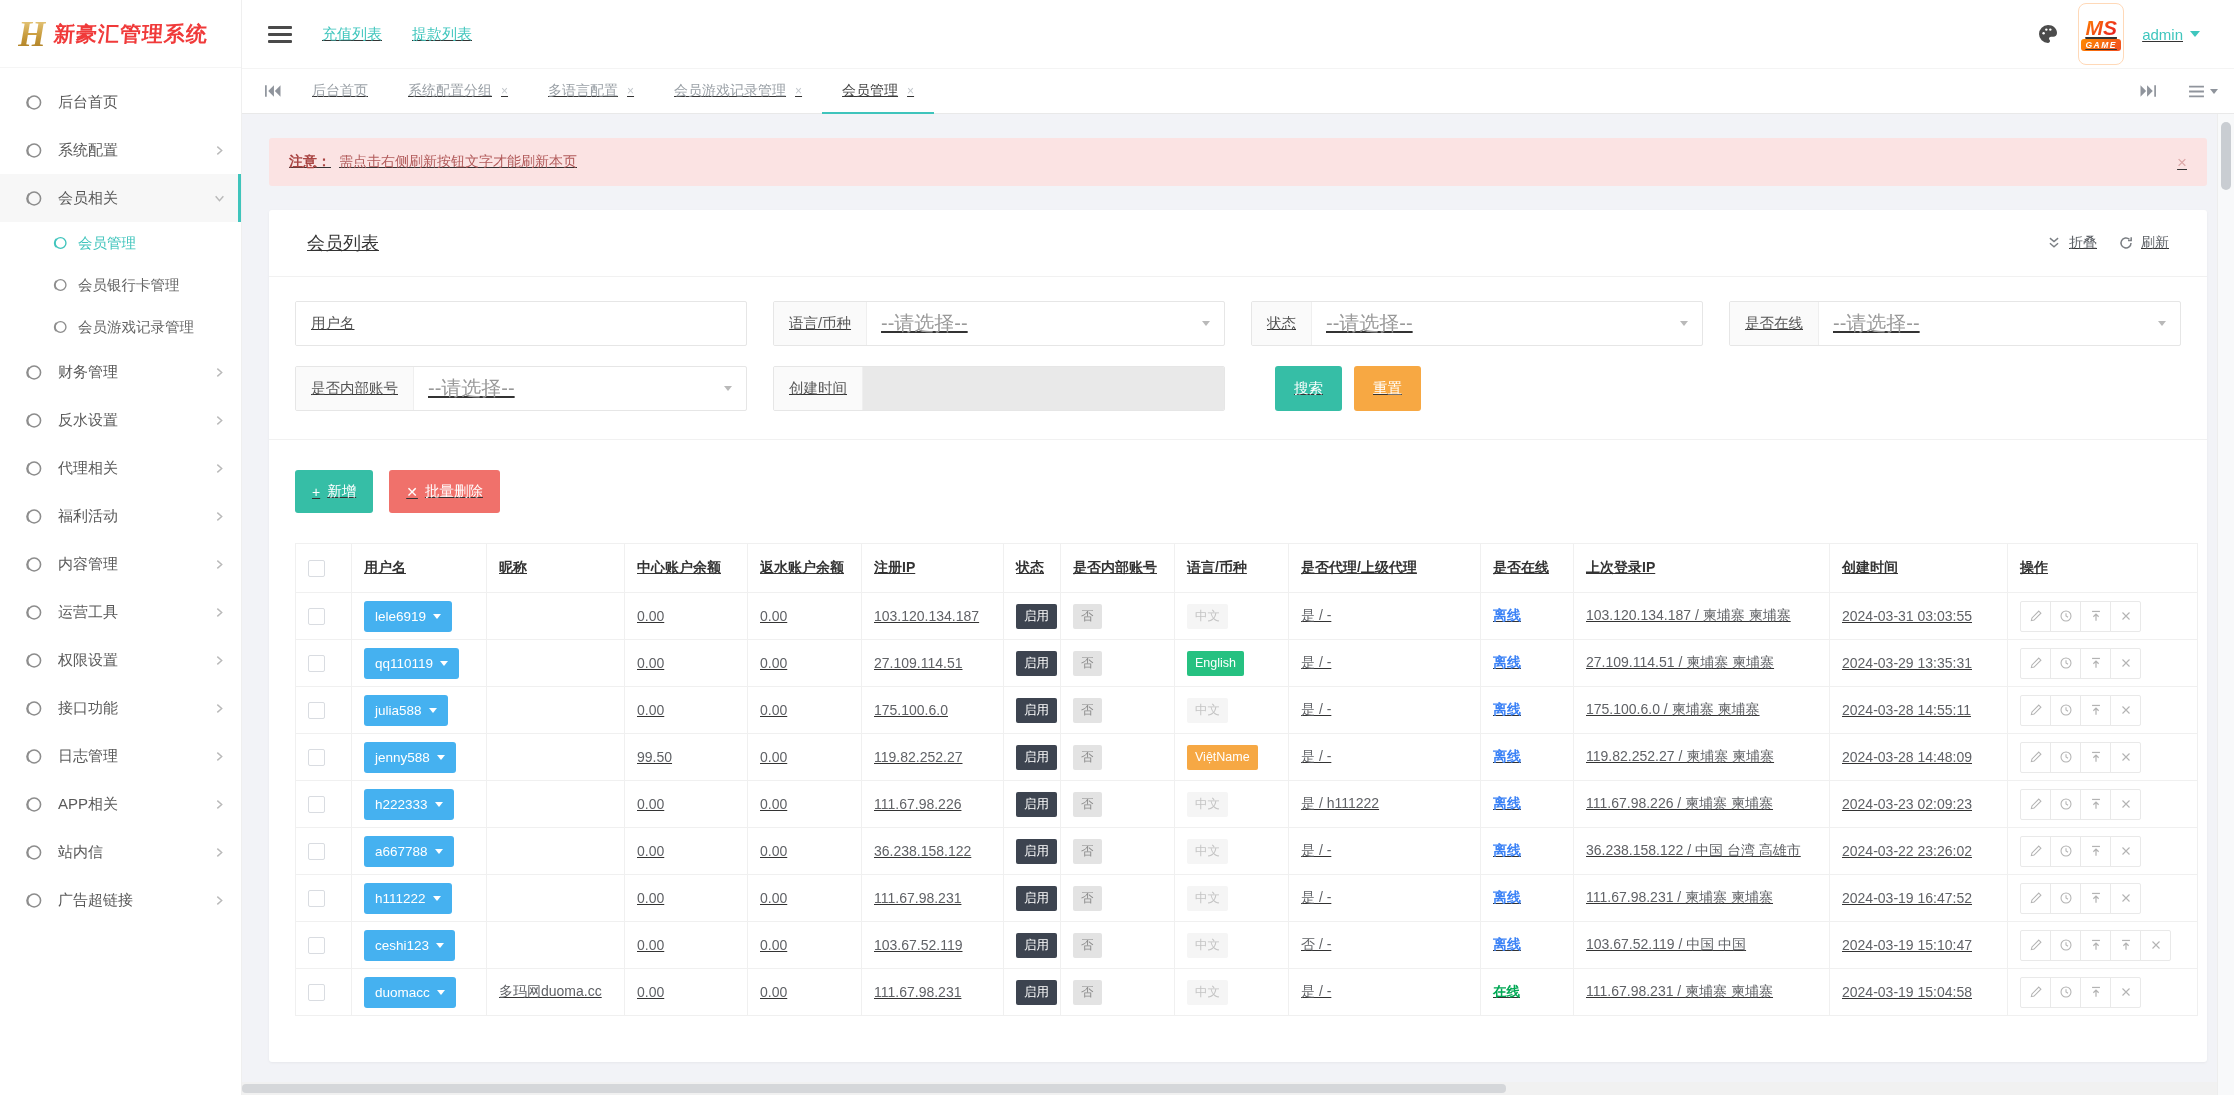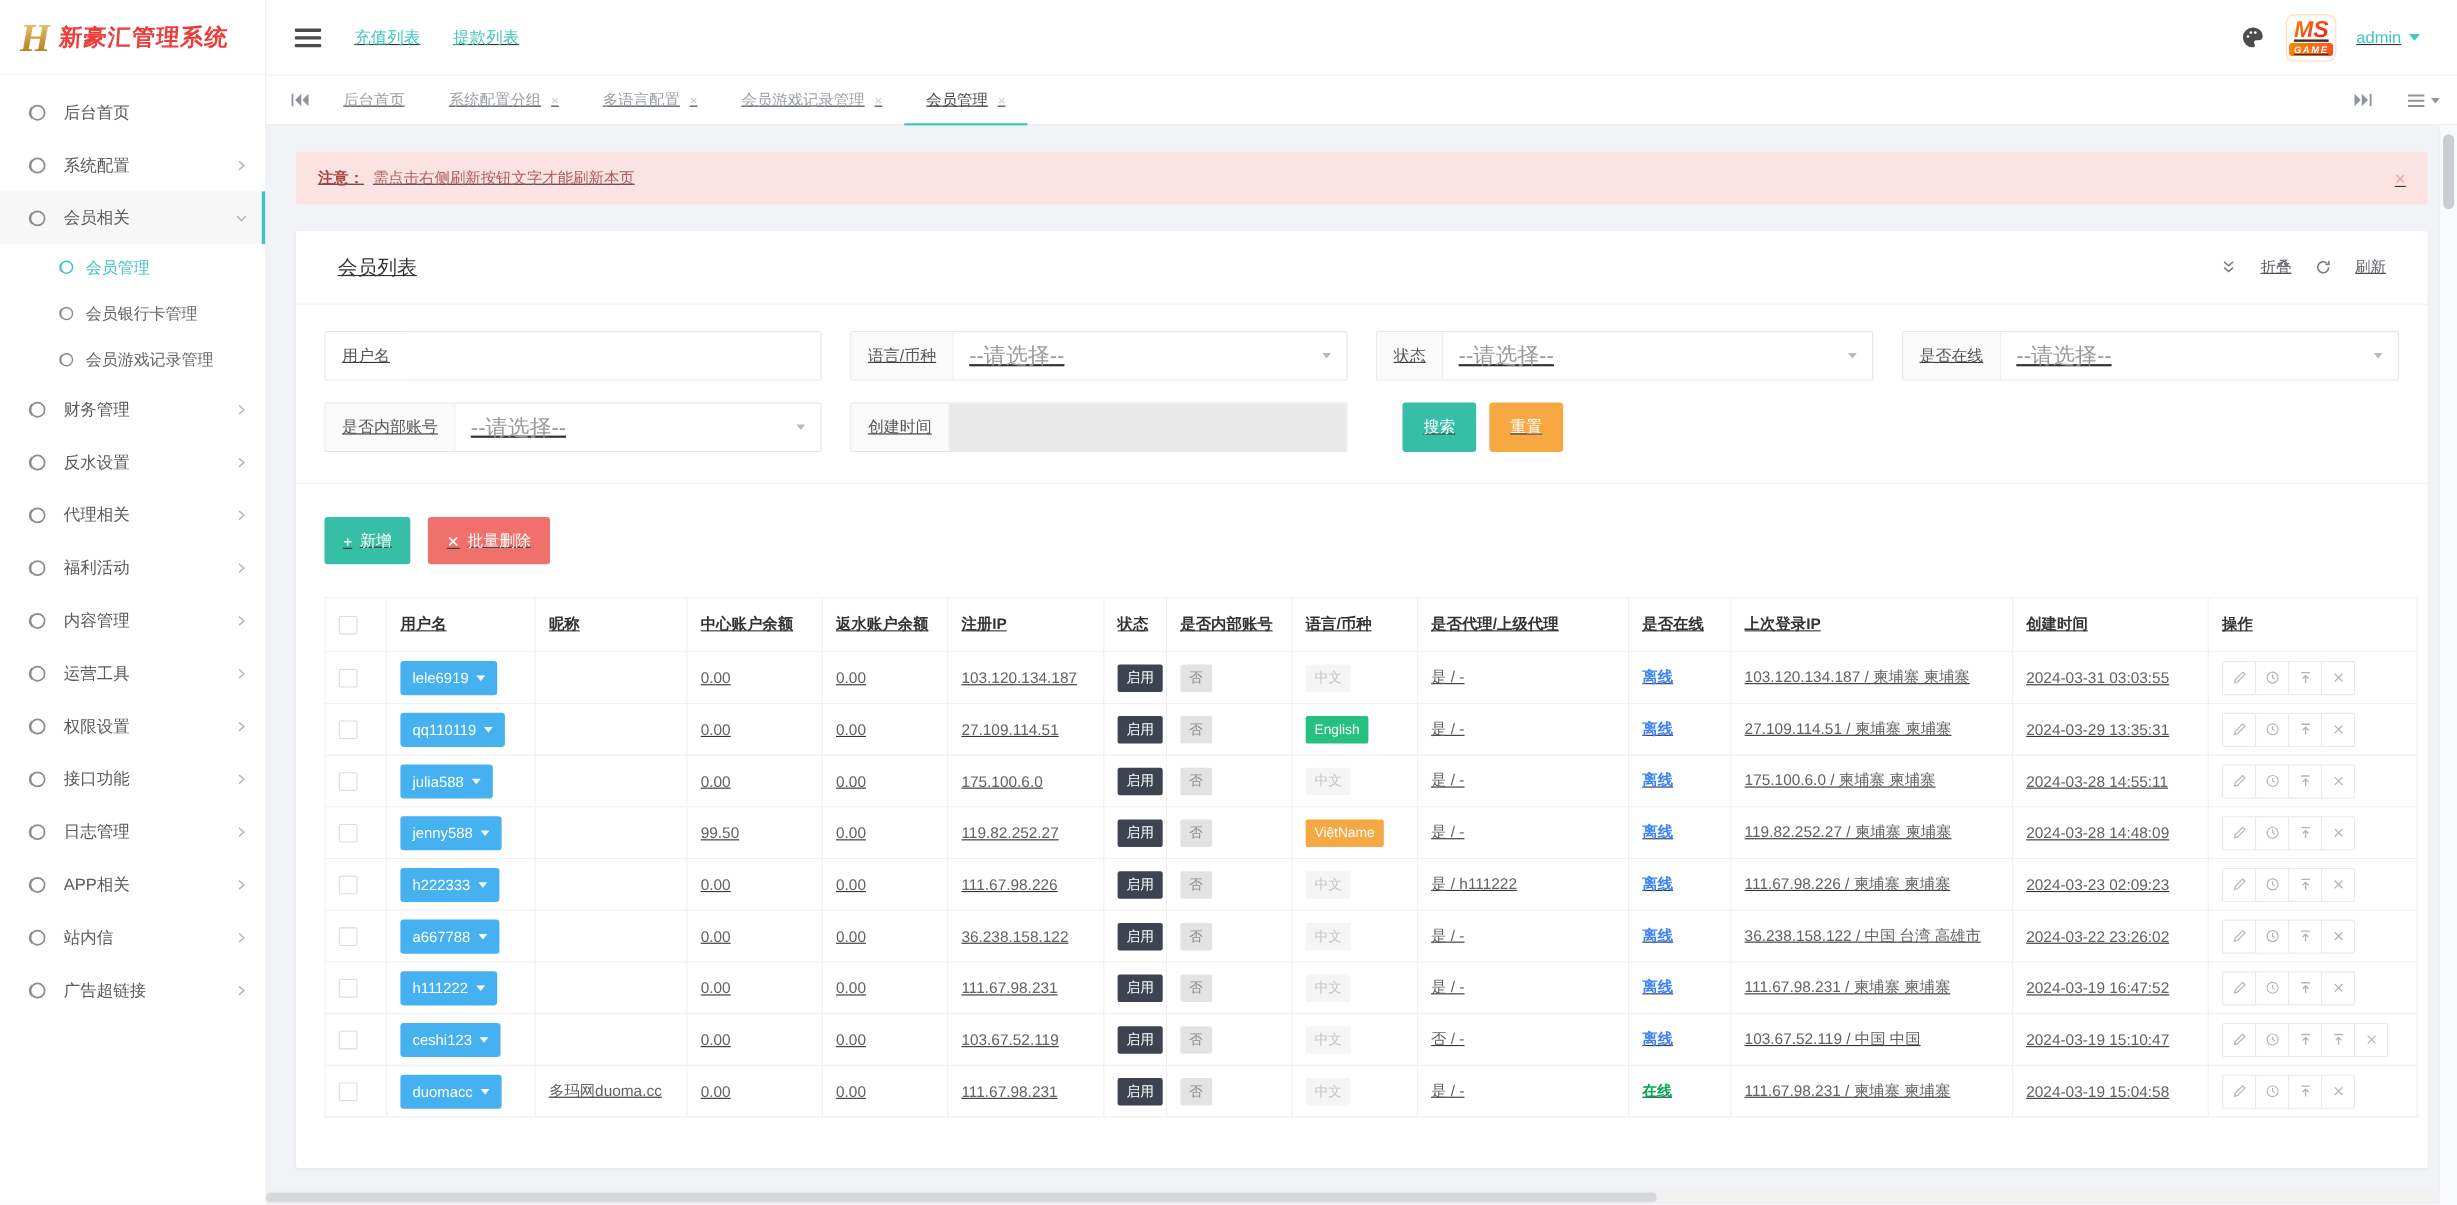--- a/index.html
+++ b/index.html
@@ -29,21 +29,21 @@
 
   
   .main { flex:1; display:flex; flex-direction:column; min-width:0;text-decoration:underline; }
   .topbar { height:68px; background:#fff; display:flex; align-items:center; padding:0 34px 0 26px; }
   .hamburger { width:24px; cursor:pointer; margin-right:30px; }
   .hamburger i { display:block; height:3px; background:#4a4a4a; margin:4px 0; border-radius:1px; }
   .top-link { color:#3fc6bd; font-size:15px; margin-right:30px; cursor:pointer; text-decoration:none; }
   .top-right { margin-left:auto; display:flex; align-items:center; gap:18px; }
   .palette { width:24px; height:24px; cursor:pointer; }
   .palette svg { width:100%; height:100%; display:block; }
-  .avatar { width:46px; height:43px; background:#fff; border:1px solid #ffd9b8; border-radius:8px; display:flex; flex-direction:column; align-items:center; justify-content:center; cursor:pointer; }
+  .avatar { width:46px; height:62px; background:#fff; border:1px solid #ffd9b8; border-radius:8px; display:flex; flex-direction:column; align-items:center; justify-content:center; cursor:pointer; }
   .avatar .ms { font-weight:900; font-style:italic; font-size:21px; line-height:1;
                 background:linear-gradient(135deg,#ff8a00,#e81123); -webkit-background-clip:text; background-clip:text; color:transparent; }
   .avatar .game { background:linear-gradient(135deg,#ff8a00,#f04e23); color:#fff; font-size:8.5px; font-weight:800; font-style:italic; letter-spacing:1.5px; padding:1px 4px; border-radius:3px; margin-top:1px; }
   .admin-box { display:flex; align-items:center; gap:7px; color:#3fc6bd; font-size:15px; cursor:pointer; }
   .caret-down { width:0; height:0; border-left:5px solid transparent; border-right:5px solid transparent; border-top:6px solid #3fc6bd; }
 
   
   .tabbar { height:46px; background:#fff; border-top:1px solid #f4f4f4; border-bottom:1px solid #e9e9e9; display:flex; align-items:stretch; padding:0 16px 0 10px; }
   .tab-nav { width:40px; display:flex; align-items:center; justify-content:center; color:#8f949c; cursor:pointer; }
   .tab-nav svg { width:17px; height:14px; }
@@ -61,21 +61,21 @@
   
   .content { flex:1; padding:24px 27px 0; overflow:hidden; }
   .notice { background:#fbe3e3; border-radius:3px; padding:15px 20px; font-size:14px; color:#b15a5a; display:flex; align-items:center; }
   .notice b { color:#a94442; font-weight:700; margin-right:8px; }
   .notice .close { margin-left:auto; color:#dca8a8; font-size:17px; cursor:pointer; line-height:1; }
 
   .card { background:#fff; border-radius:3px; margin-top:24px; box-shadow:0 1px 3px rgba(0,0,0,.05); padding-bottom:46px; }
   .card-head { display:flex; align-items:center; padding:21px 38px; border-bottom:1px solid #f1f1f1; }
   .card-title { font-size:18px; color:#333; }
   .head-tools { margin-left:auto; display:flex; gap:22px; color:#5f6368; font-size:14px; }
-  .tool { display:flex; align-items:center; gap:22px; cursor:pointer; }
+  .tool { display:flex; align-items:center; gap:8px; cursor:pointer; }
   .tool svg { width:14px; height:14px; color:#7a7e83; }
 
   .filters { padding:24px 26px 8px; border-bottom:1px solid #f1f1f1; }
   .f-row { display:grid; grid-template-columns:repeat(4,1fr); gap:26px; margin-bottom:20px; }
   .fgroup { display:flex; align-items:stretch; border:1px solid #e6e6e6; border-radius:2px; background:#fff; height:45px; overflow:hidden; }
   .flabel { display:flex; align-items:center; padding:0 15px; font-size:14.5px; color:#555; background:#fafafa; border-right:1px solid #efefef; white-space:nowrap; }
   .fgroup.plain .flabel { background:#fff; border-right:none; }
   .fctrl { flex:1; display:flex; align-items:center; padding:0 14px; color:#999; font-size:20px; position:relative; }
   .fctrl .sel-caret { position:absolute; right:14px; width:0; height:0; border-left:4.5px solid transparent; border-right:4.5px solid transparent; border-top:5.5px solid #b9b9b9; }
   .fctrl.disabled { background:#e9e9e9; }

